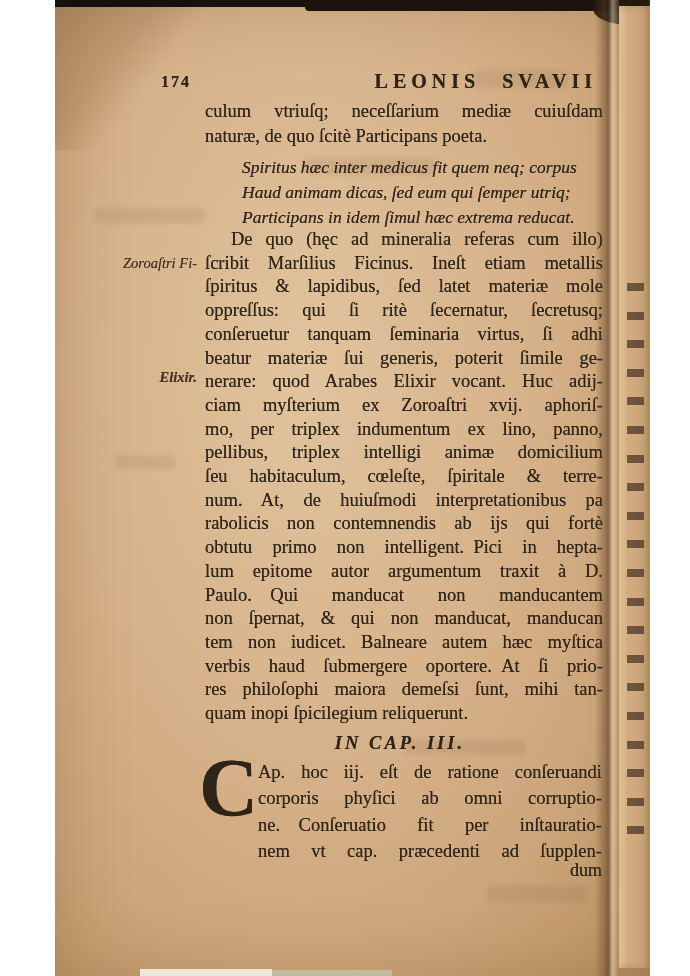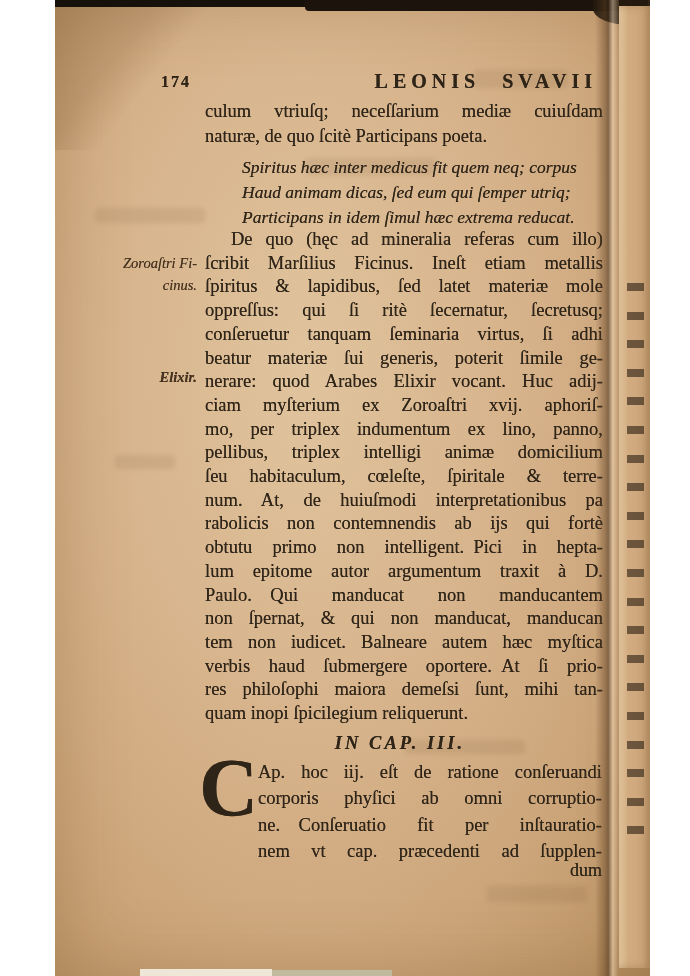--- a/index.html
+++ b/index.html
@@ -96,21 +96,20 @@
     <div class="smudge sm3"></div>
     <div class="smudge sm4"></div>
     <div class="smudge sm5"></div>
     <div class="smudge sm6"></div>
 
     <div class="folio">174</div>
     <div class="running-title">LEONIS SVAVII</div>
 
     <div class="mnote" style="top:252px;">
       <span class="line">Zoroaſtri Fi-</span>
-      <span class="line">cinus.</span>
     </div>
     <div class="mnote" style="top:366px;font-weight:bold;">
       <span class="line">Elixir.</span>
     </div>
 
     <div class="col intro">
       <span class="line jl">culum vtriuſq; neceſſarium mediæ cuiuſdam</span>
       <span class="line">naturæ, de quo ſcitè Participans poeta.</span>
     </div>
 

